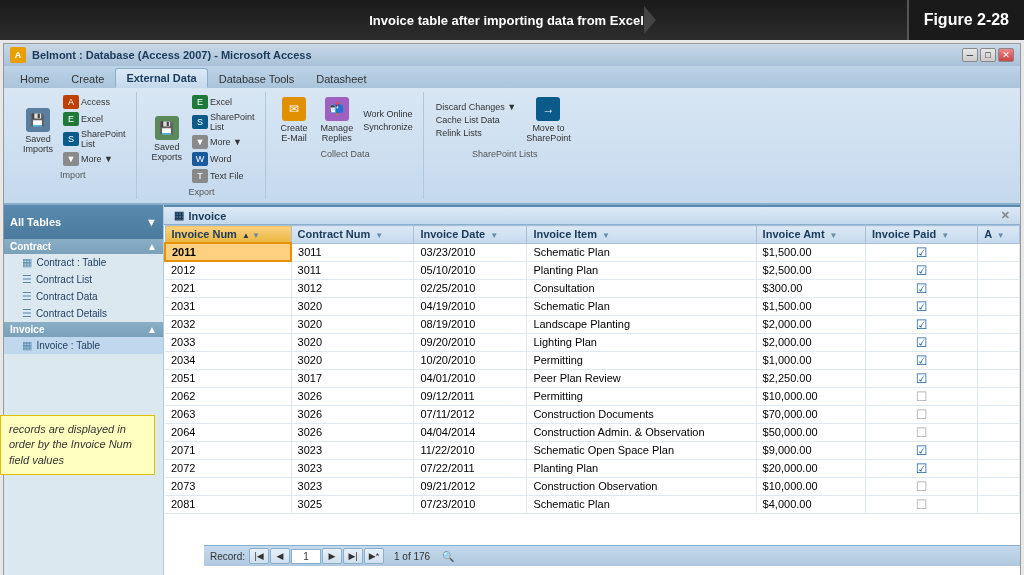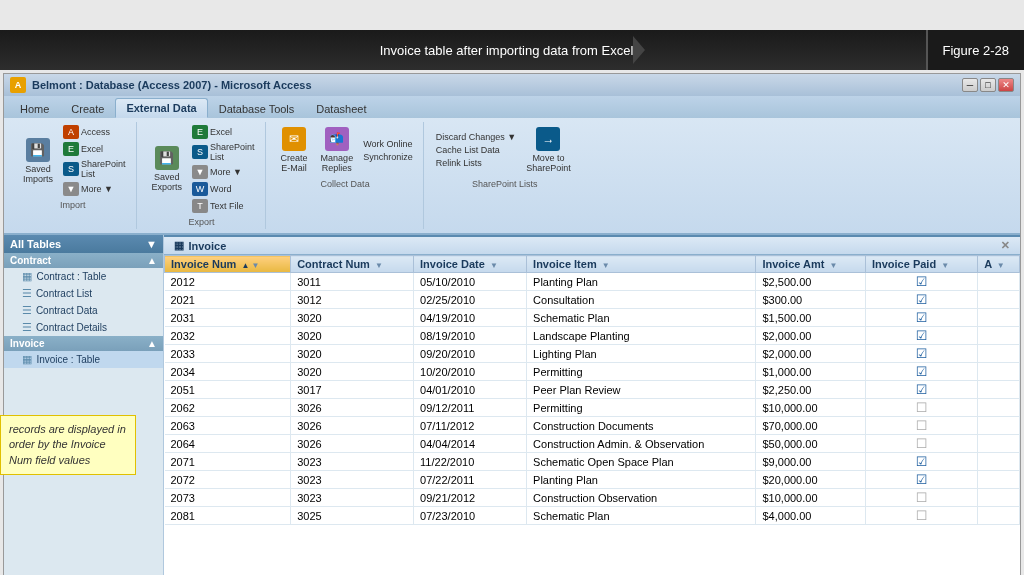--- a/index.html
+++ b/index.html
@@ -5,38 +5,37 @@
     * { box-sizing: border-box; margin: 0; padding: 0; }
     body { font-family: 'Segoe UI', Tahoma, Geneva, Verdana, sans-serif; font-size: 11px; background: #f0f0f0; width: 1024px; height: 575px; overflow: hidden; }
 
     
     .title-bar {
       background: linear-gradient(to bottom, #1a1a1a, #2d2d2d);
       color: white;
       text-align: center;
       padding: 6px 0;
       font-size: 13px;
-      font-weight: normal;
+      font-weight: bold;
       display: flex;
       align-items: center;
       justify-content: center;
       position: relative;
-      margin-top: 30px;
     }
     .figure-badge {
       position: absolute;
       right: 0;
       top: 0;
       bottom: 0;
       background: #1a1a1a;
       color: white;
       padding: 0 15px;
       display: flex;
       align-items: center;
-      font-size: 13px;
+      font-size: 16px;
       border-left: 2px solid #555;
     }
     .title-arrow {
       width: 0; height: 0;
       border-top: 14px solid transparent;
       border-bottom: 14px solid transparent;
       border-left: 12px solid #444;
       margin-right: -1px;
     }
 
@@ -147,21 +146,21 @@
     .nav-pane {
       width: 160px;
       background: #dce8f0;
       border-right: 1px solid #b0c8de;
       display: flex;
       flex-direction: column;
     }
     .nav-header {
       background: linear-gradient(to bottom, #5b8ab0, #4a7a9e);
       color: white;
-      padding: 3px 6px;
+      padding: 11px 6px;
       font-size: 11px;
       font-weight: bold;
       display: flex;
       justify-content: space-between;
       align-items: center;
       cursor: pointer;
     }
     .nav-section-header {
       background: linear-gradient(to bottom, #8ab0c8, #7aa0ba);
       color: white;
@@ -279,21 +278,21 @@
       width: 30px;
       text-align: center;
     }
     .status-text { font-size: 10px; color: #333; margin-left: 6px; }
 
     
     .annotation-left {
       position: absolute;
       left: 0;
       bottom: 100px;
-      width: 136px;
+      width: 155px;
       background: #ffffc0;
       border: 1px solid #e0c000;
       padding: 6px 8px;
       font-size: 11px;
       font-style: italic;
       color: #333;
       line-height: 1.4;
       z-index: 10;
     }
 
@@ -494,20 +493,29 @@
                 </th>
                 <th>Contract Num <span class="col-filter">▼</span></th>
                 <th>Invoice Date <span class="col-filter">▼</span></th>
                 <th>Invoice Item <span class="col-filter">▼</span></th>
                 <th>Invoice Amt <span class="col-filter">▼</span></th>
                 <th>Invoice Paid <span class="col-filter">▼</span></th>
                 <th>A <span class="col-filter">▼</span></th>
               </tr>
             </thead>
             <tbody id="invoice-tbody">
+            <tr class="first-row">
+                  <td style="background: rgb(255, 208, 128); border: 2px solid rgb(232, 144, 0); font-weight: bold;">2011</td>
+                  <td>3011</td>
+                  <td>03/23/2010</td>
+                  <td>Schematic Plan</td>
+                  <td>$1,500.00</td>
+                  <td class="checkbox-cell"><span class="cb-checked">☑</span></td>
+                  <td></td>
+                </tr>
                 <tr>
                   <td>2012</td>
                   <td>3011</td>
                   <td>05/10/2010</td>
                   <td>Planting Plan</td>
                   <td>$2,500.00</td>
                   <td class="checkbox-cell"><span class="cb-checked">☑</span></td>
                   <td></td>
                 </tr>
                 <tr>

